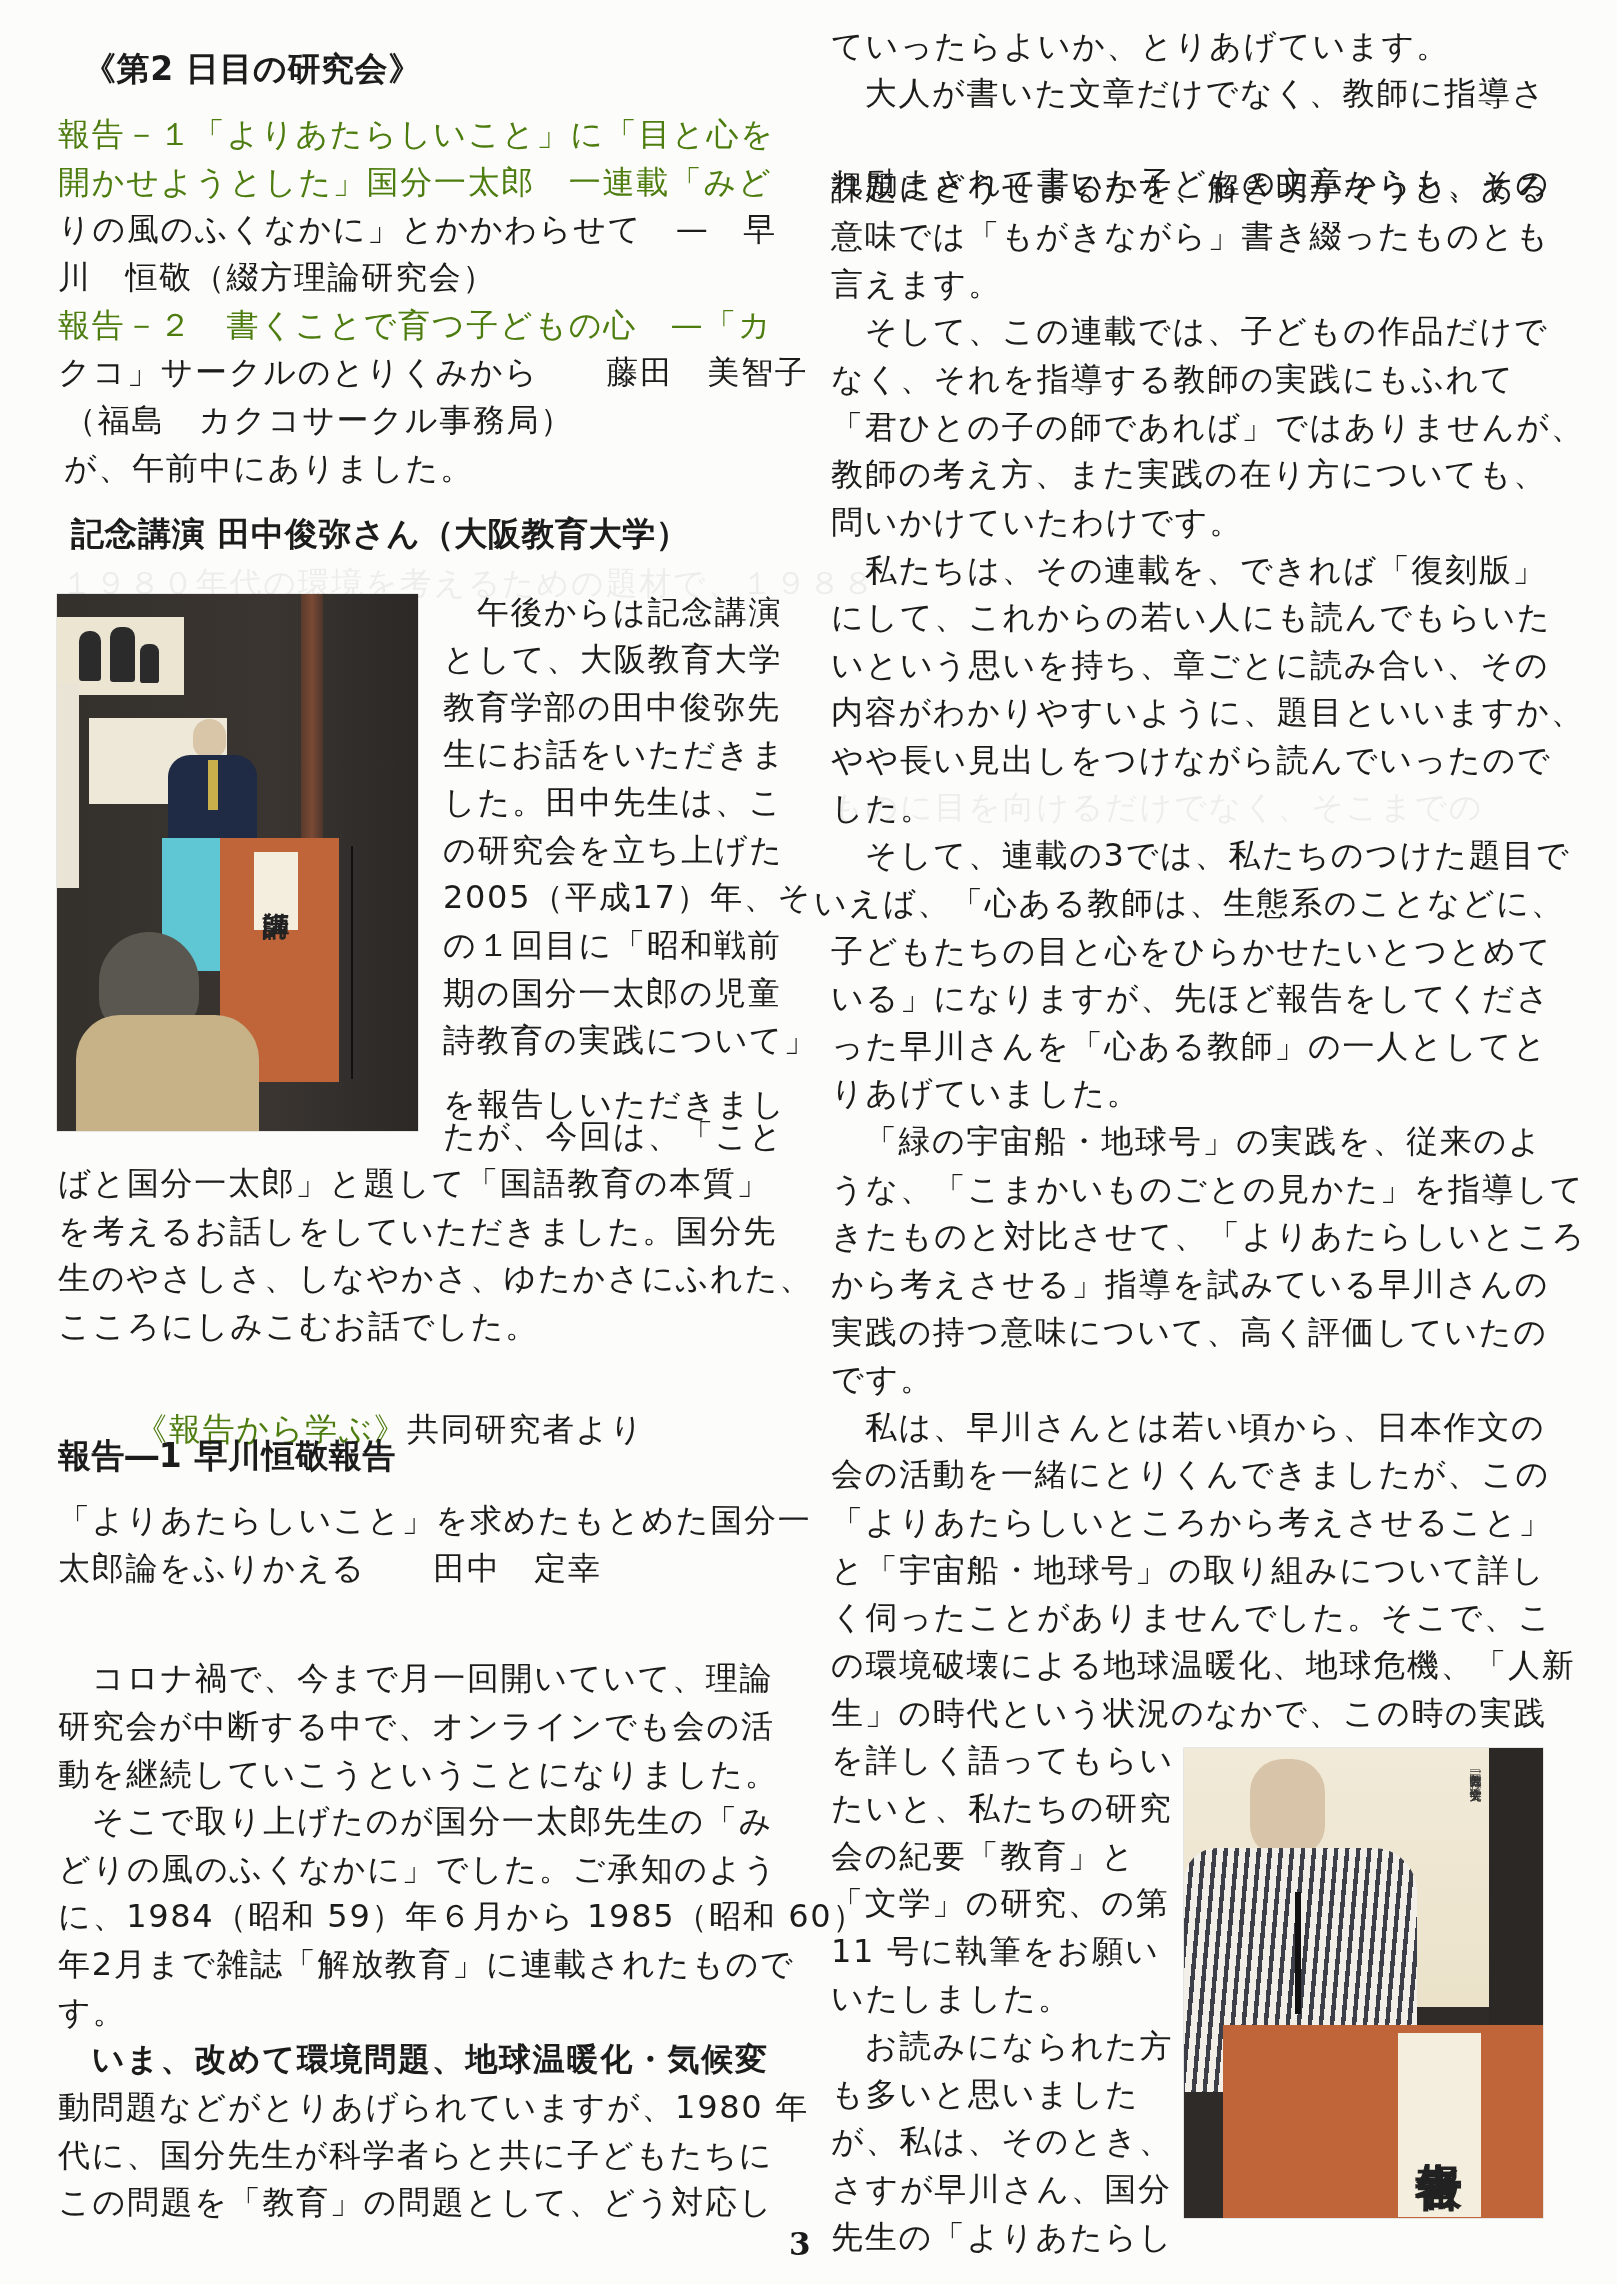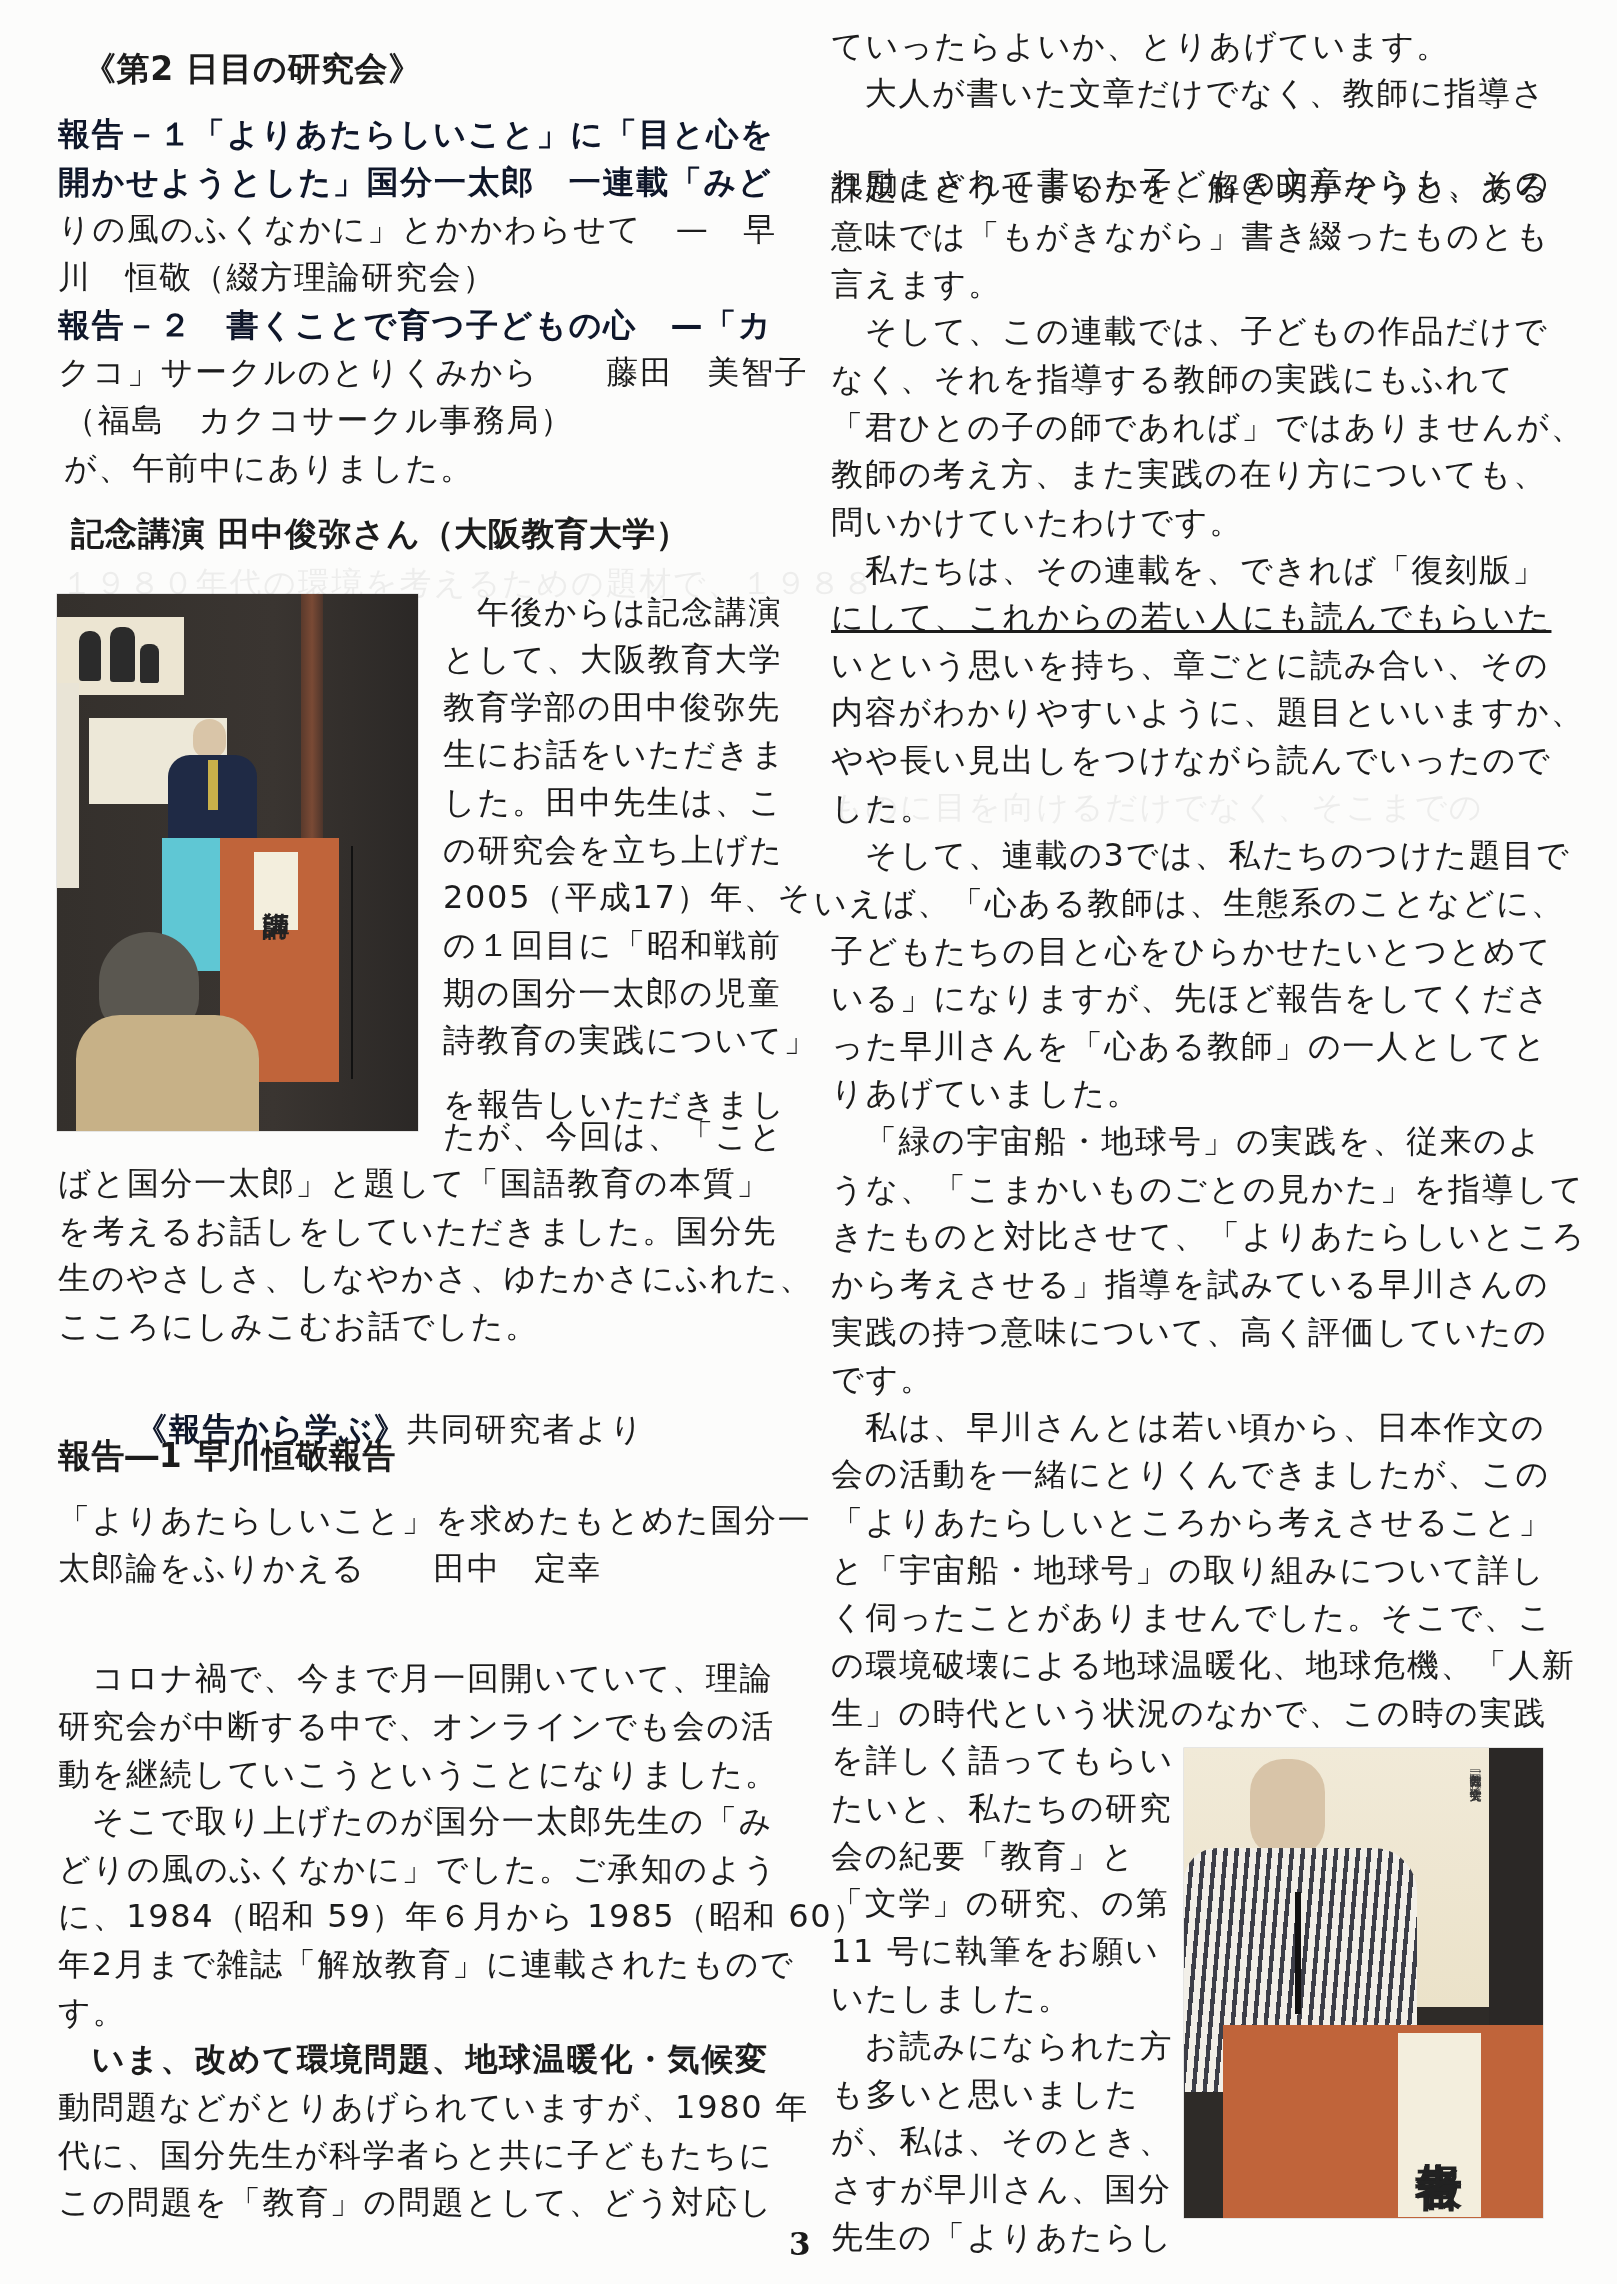--- a/index.html
+++ b/index.html
@@ -7,21 +7,21 @@
     width: 1617px; height: 2284px; position: relative; overflow: hidden;
     background: #fcfcfb;
     font-family: "DejaVu Sans", "Liberation Sans", sans-serif;
     color: #1a1a1a;
   }
   .page { position: absolute; inset: 0; }
   .line {
     position: absolute; white-space: pre; font-size: 32px; line-height: 39px;
     letter-spacing: 1.7px; color: #1c1c1c;
   }
-  .bold { font-weight: bold; color: #0f172a; }
+  .bold { font-weight: normal; color: #4d7c0f; }
   .head { font-size: 33px; font-weight: bold; letter-spacing: 0.6px; }
   .photo {
     position: absolute; overflow: hidden;
     box-shadow: 0 0 0 0.6px rgba(0,0,0,0.15);
   }
   .photo .layer { position: absolute; }
   .sign {
     position: absolute; background: #f3eedd; color: #222; font-weight: bold;
     display: flex; flex-direction: column; align-items: center; justify-content: center;
     font-family: "DejaVu Serif", serif; line-height: 1.05;
@@ -135,21 +135,21 @@
     <div class="line" style="left:831px; top:136px;margin-top:28px;">れ励まされて書いた子どもの文章からも、その</div>
     <div class="line" style="left:831px; top:169px;">課題にどうせまるかを、解き明かそうと、ある</div>
     <div class="line" style="left:831px; top:217px;">意味では「もがきながら」書き綴ったものとも</div>
     <div class="line" style="left:831px; top:265px;">言えます。</div>
     <div class="line" style="left:831px; top:312px;">　そして、この連載では、子どもの作品だけで</div>
     <div class="line" style="left:831px; top:360px;">なく、それを指導する教師の実践にもふれて</div>
     <div class="line" style="left:831px; top:408px;">「君ひとの子の師であれば」ではありませんが、</div>
     <div class="line" style="left:831px; top:455px;">教師の考え方、また実践の在り方についても、</div>
     <div class="line" style="left:831px; top:503px;">問いかけていたわけです。</div>
     <div class="line" style="left:831px; top:551px;">　私たちは、その連載を、できれば「復刻版」</div>
-    <div class="line" style="left:831px; top:598px;text-decoration:underline;">にして、これからの若い人にも読んでもらいた</div>
+    <div class="line" style="left:831px; top:598px;">にして、これからの若い人にも読んでもらいた</div>
     <div class="line" style="left:831px; top:646px;">いという思いを持ち、章ごとに読み合い、その</div>
     <div class="line" style="left:831px; top:693px;">内容がわかりやすいように、題目といいますか、</div>
     <div class="line" style="left:831px; top:741px;">やや長い見出しをつけながら読んでいったので</div>
     <div class="line" style="left:831px; top:789px;">した。</div>
     <div class="line" style="left:831px; top:836px;">　そして、連載の3では、私たちのつけた題目で</div>
     <div class="line" style="left:814px; top:884px;">いえば、「心ある教師は、生態系のことなどに、</div>
     <div class="line" style="left:831px; top:932px;">子どもたちの目と心をひらかせたいとつとめて</div>
     <div class="line" style="left:831px; top:979px;">いる」になりますが、先ほど報告をしてくださ</div>
     <div class="line" style="left:831px; top:1027px;">った早川さんを「心ある教師」の一人としてと</div>
     <div class="line" style="left:831px; top:1074px;">りあげていました。</div>

